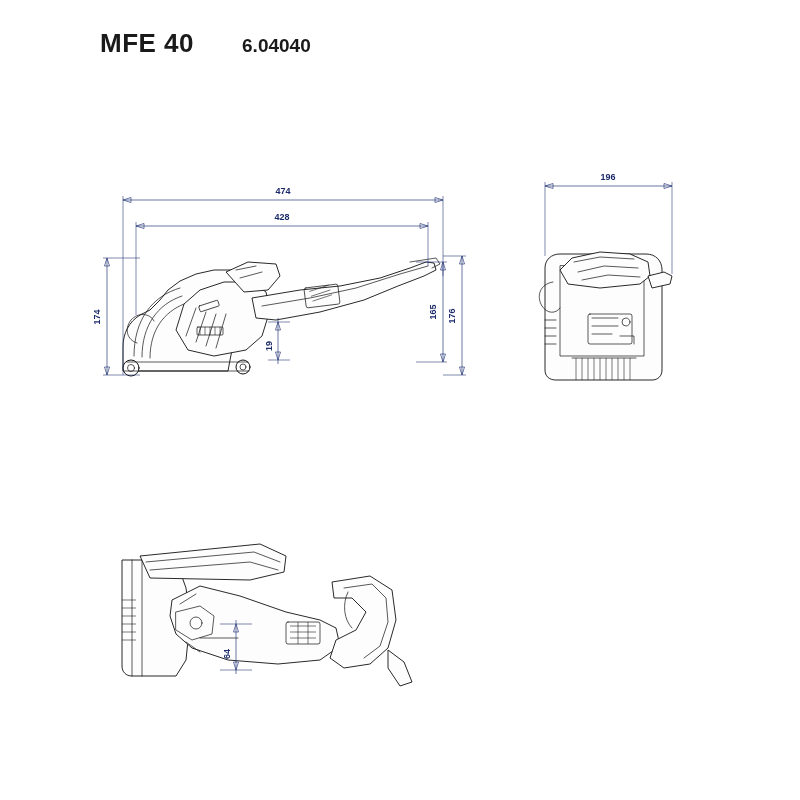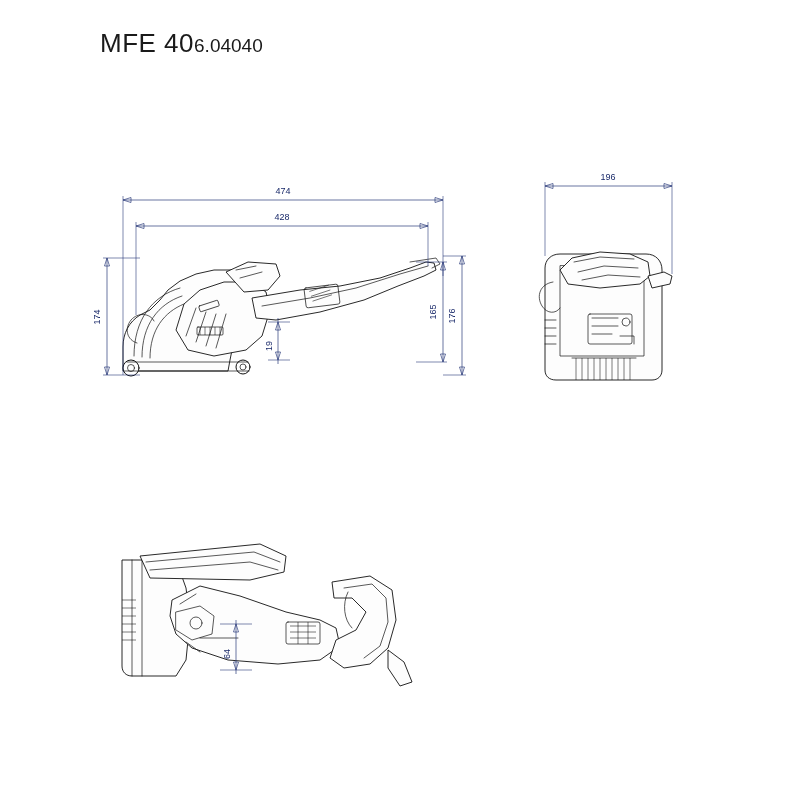--- a/index.html
+++ b/index.html
@@ -12,36 +12,38 @@
     height: 800px;
     font-family: "Liberation Sans", sans-serif;
     color: #1a1a1a;
     overflow: hidden;
   }
   #sheet {
     position: relative;
     width: 780px;
     height: 800px;
     background: #ffffff;
+    font-weight: bold;
   }
   .title-block {
     position: absolute;
     left: 100px;
     top: 28px;
     display: flex;
     align-items: baseline;
   }
   .title-model {
     font-size: 26px;
     letter-spacing: 0.5px;
     color: #1a1a1a;
     font-family: "Liberation Sans", sans-serif;
   }
   .title-code {
     font-size: 19px;
+    margin-left: 48px;
     color: #1a1a1a;
     font-family: "Liberation Sans", sans-serif;
   }
   svg.drawing {
     position: absolute;
     left: 0;
     top: 0;
     width: 800px;
     height: 800px;
   }

